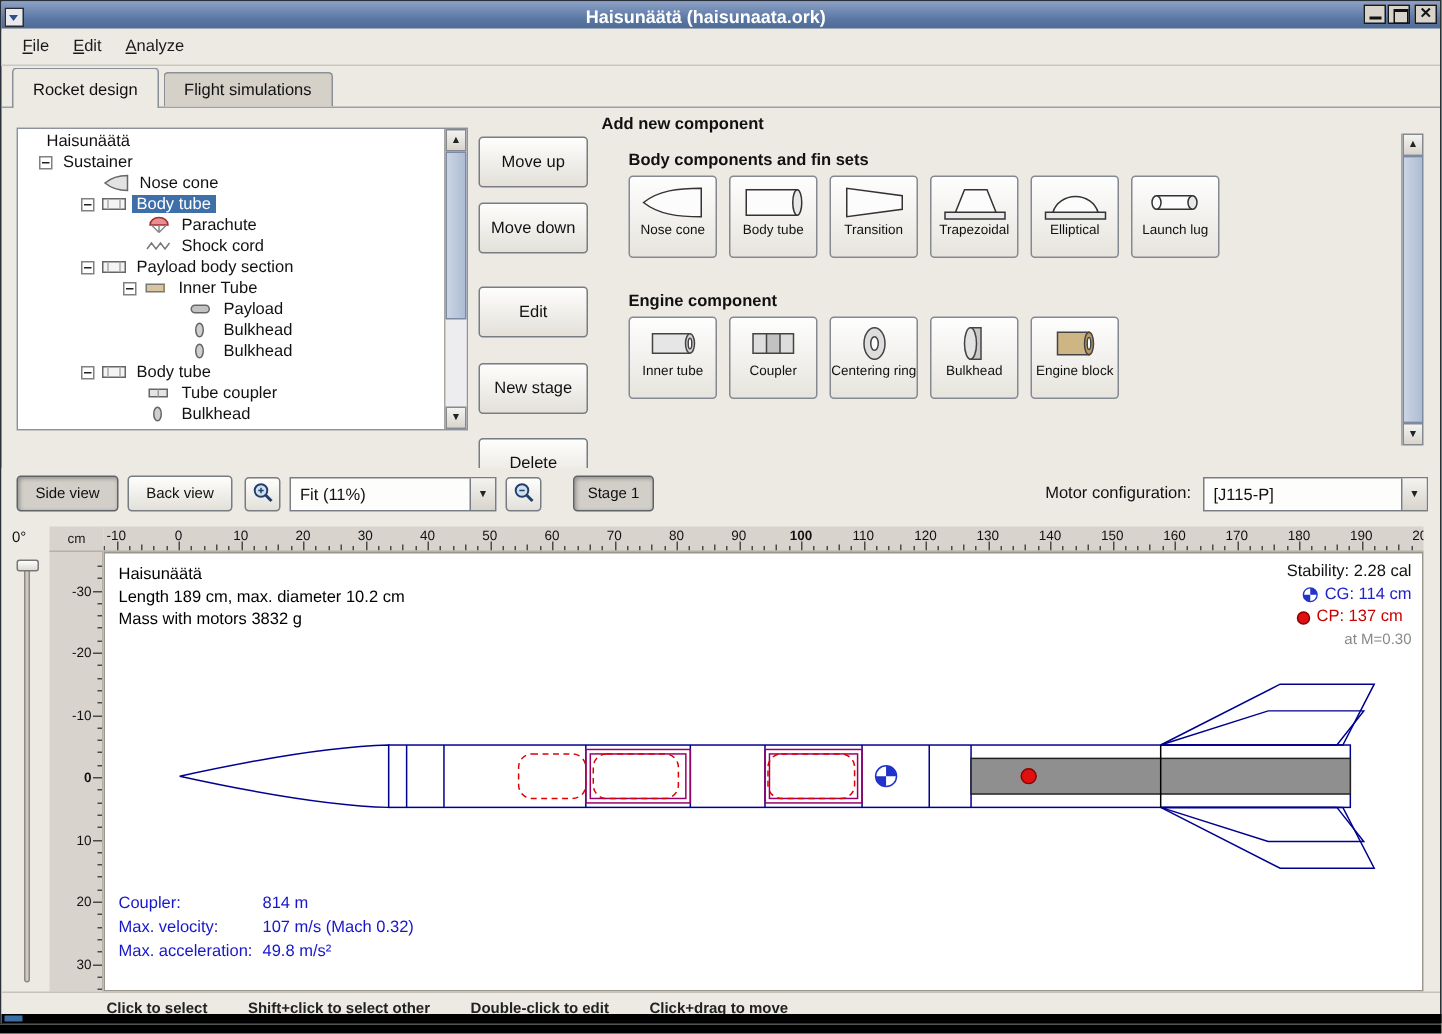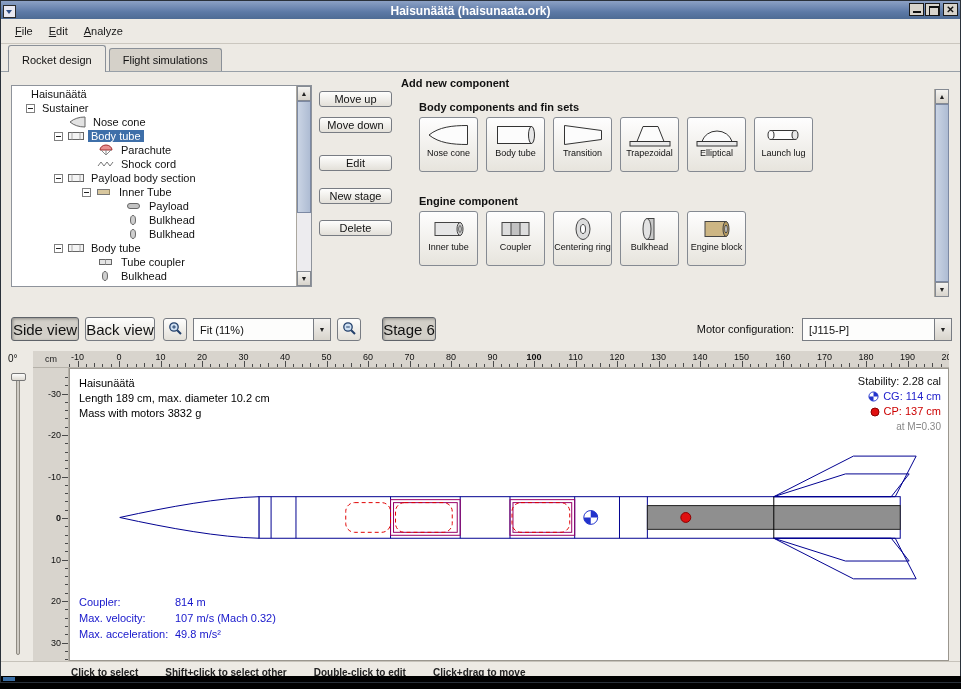--- a/index.html
+++ b/index.html
@@ -45,40 +45,40 @@
   .tree-sbar{right:0;top:0;bottom:0;}
   .add-sbar{right:0;top:12px;bottom:0;}
   .sb-up,.sb-dn{position:absolute;left:0;width:14px;height:15px;background:linear-gradient(#F4F3F0,#D8D4CC);border:1px solid #858A92;text-align:center;font-size:7px;line-height:14px;color:#222;}
   .sb-up{top:0;}.sb-dn{bottom:0;}
   .sb-up::after{content:"▲";}.sb-dn::after{content:"▼";}
   .sb-thumb{position:absolute;left:0;width:14px;background:linear-gradient(90deg,#CAD4E4,#AEBCD3);border:1px solid #7C89A3;}
   .tree-sbar .sb-thumb{top:15px;height:112px;}
   .add-sbar .sb-thumb{top:15px;bottom:15px;}
 
   .actions{position:absolute;left:318px;top:19px;width:73px;}
-  .btn{display:block;width:100%;height:16px;font-size:11px;font-family:inherit;color:#111;
+  .btn{display:block;width:100%;height:34px;font-size:11px;font-family:inherit;color:#111;
     background:linear-gradient(#FEFEFD,#E3E0D9);border:1px solid #787C83;border-radius:3px;}
   .actions .btn:nth-child(1){margin-bottom:10px;}
   .actions .btn:nth-child(2){margin-bottom:22px;}
   .actions .btn:nth-child(3){margin-bottom:17px;}
   .actions .btn:nth-child(4){margin-bottom:16px;text-align:center;}
 
   .add-panel{position:absolute;left:400px;top:5px;right:11px;height:220px;}
   .add-title{font-size:11px;font-weight:bold;}
   .groups{position:absolute;left:0;top:0;right:16px;bottom:0;}
   .group-label{position:absolute;left:18px;font-size:11px;font-weight:bold;}
   .comp-row{position:absolute;left:18px;display:flex;gap:8px;}
   .comp-btn{width:59px;height:55px;display:flex;flex-direction:column;align-items:center;padding-top:3px;
     background:linear-gradient(#FEFEFE,#E7E4DD);border:1px solid #858A92;border-radius:3px;
     font-family:inherit;font-size:9px;line-height:10px;text-align:center;color:#111;}
   .comp-icon{height:27px;display:flex;align-items:center;}
 
   
   .bottom-panel{position:absolute;left:0;top:311px;right:0;bottom:0;background:#EDEAE4;}
-  .tbtn{position:absolute;height:24px;font-size:15px;font-family:inherit;color:#111;
+  .tbtn{position:absolute;height:24px;font-size:10px;font-family:inherit;color:#111;
     background:linear-gradient(#FEFEFD,#E3E0D9);border:1px solid #787C83;border-radius:3px;}
   .tbtn.pressed{background:#D2CFC8;box-shadow:inset 1px 1px 3px rgba(0,0,0,.32);border-color:#5F6369;}
   .tbtn.side{left:10px;top:5px;width:68px;}
   .tbtn.back{left:84px;top:5px;width:70px;}
   .tbtn.icon{width:24px;height:23px;padding:0;top:6px;}
   .tbtn.zin{left:162px;}
   .tbtn.zout{left:336px;}
   .tbtn.stage{left:381px;top:5px;width:54px;}
   .combo{position:absolute;height:23px;background:#FDFDFC;border:1px solid #787C83;display:flex;align-items:center;font-size:11px;}
   .combo .val{flex:1;padding:0 6px;white-space:nowrap;overflow:hidden;}
@@ -97,21 +97,21 @@
   .hlab{position:absolute;top:1px;transform:translateX(-50%);font-size:9px;color:#111;}
   .vtick{position:absolute;right:0;height:1px;background:#4A4A4A;}
   .vlab{position:absolute;right:7px;transform:translateY(-50%);font-size:9px;color:#111;}
   .b{font-weight:bold;}
   .canvas{position:absolute;left:68px;top:56px;right:11px;bottom:21px;background:#fff;border:1px solid #9A968E;}
   .rocket-svg{position:absolute;left:0;top:0;width:100%;height:100%;}
 
   .canvas-info{position:absolute;left:9px;top:7px;font-size:11px;line-height:15px;color:#000;}
   .legend{position:absolute;right:7px;top:5px;text-align:right;font-size:11px;line-height:15px;}
   .legend .cg{color:#2222CC;display:flex;align-items:center;justify-content:flex-end;gap:4px;}
-  .legend .cp{color:#CC0000;display:flex;align-items:center;justify-content:flex-end;gap:4px;}
+  .legend .cp{color:#CC0000;display:flex;align-items:center;justify-content:center;gap:4px;}
   .legend .mach{color:#888;font-size:10px;}
   .licon{display:inline-flex;}
   .flight{position:absolute;left:9px;bottom:18px;color:#1616CB;font-size:11px;line-height:16px;}
   .frow{display:flex;}
   .frow .lbl{width:96px;flex:none;}
 
   .hints{position:absolute;left:0;right:0;bottom:0;height:21px;border-top:1px solid #C6C2BA;display:flex;align-items:center;padding-left:70px;gap:27px;}
   .hint{font-size:10px;font-weight:bold;color:#222;white-space:nowrap;}
 
   .taskbar{position:absolute;left:0;bottom:0;width:961px;height:6px;background:#000;}
@@ -412,21 +412,21 @@
           </svg></span></button>
     <div class="combo zoom-combo">
       <span class="val">Fit (11%)</span>
       <span class="arrow">▼</span>
     </div>
     <button class="tbtn icon zout"><span><svg width="15" height="15" viewBox="0 0 15 15">
             <circle cx="6" cy="6" r="4.2" fill="#CFE0F2" stroke="#23406B" stroke-width="1.3"></circle>
             <line x1="9.2" y1="9.2" x2="13" y2="13" stroke="#23406B" stroke-width="2"></line>
             <line x1="4.2" y1="6" x2="7.8" y2="6" stroke="#23406B"></line>
           </svg></span></button>
-    <button class="tbtn pressed stage">Stage 6</button>
+    <button class="tbtn pressed stage">Stage 1</button>
     <div class="motor-label">Motor configuration:</div>
     <div class="combo motor-combo">
       <span class="val">[J115-P]</span>
       <span class="arrow">▼</span>
     </div>
 
     <div class="rot-label">0°</div>
     <div class="rot-track">
       <div class="rot-handle"></div>
     </div>

